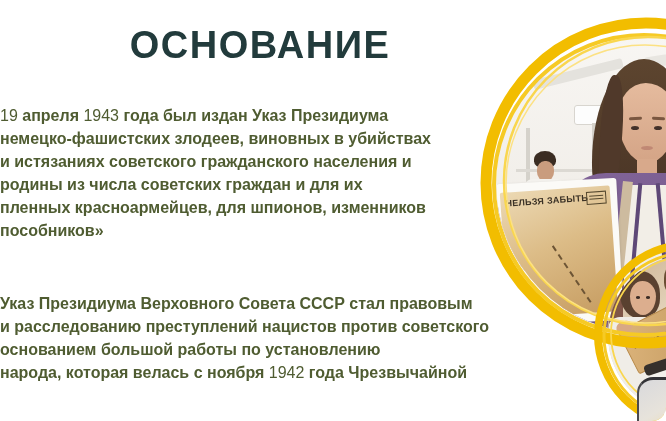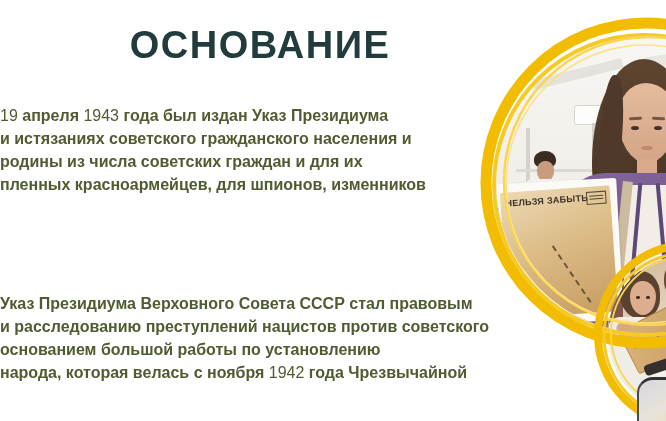--- a/index.html
+++ b/index.html
@@ -1,18 +1,19 @@
 <!DOCTYPE html>
 <html style="--title: #223B3C; --body: #4F5C31; --accent: #F2BD00; --accent2: #F6CA25; --accent3: #F9D64E; --accent4: #FCE183; --background: #FFFFFF;"><head>
 <meta charset="utf-8">
 <style>
   html,body{margin:0;padding:0;background:#ffffff;}
   .slide{
     position:relative;width:666px;height:421px;overflow:hidden;background:#fff;
     font-family:"Liberation Sans","DejaVu Sans",sans-serif;
+    border-radius:14px;
   }
   
   .title{
     position:absolute;left:0;top:24px;width:520px;margin:0;
     text-align:center;font-size:38px;font-weight:700;letter-spacing:1.5px;
     color:var(--title,#223B3C);
   }
   .para{
     position:absolute;
     font-size:16px;font-weight:700;line-height:23px;color:var(--body,#4F5C31);
@@ -95,23 +96,25 @@
 </style>
 </head>
 <body>
 
 <div class="slide">
 
   <h1 class="title">ОСНОВАНИЕ</h1>
 
   <div class="para p1">
       <div class="line"><span class="light">19</span><span> апреля </span><span class="light">1943</span><span> года был издан Указ Президиума</span></div>
+      <div class="line"><span>немецко-фашистских злодеев, виновных в убийствах</span></div>
       <div class="line"><span>и истязаниях советского гражданского населения и</span></div>
       <div class="line"><span>родины из числа советских граждан и для их</span></div>
       <div class="line"><span>пленных красноармейцев, для шпионов, изменников</span></div>
+      <div class="line"><span>пособников»</span></div>
     </div>
   <div class="para p2">
       <div class="line"><span>Указ Президиума Верховного Совета СССР стал правовым</span></div>
       <div class="line"><span>и расследованию преступлений нацистов против советского</span></div>
       <div class="line"><span>основанием большой работы по установлению</span></div>
       <div class="line"><span>народа, которая велась с ноября </span><span class="light">1942</span><span> года Чрезвычайной</span></div>
     </div>
 
   <div class="abs photo-main">
     <div class="abs pm-bg"></div>

